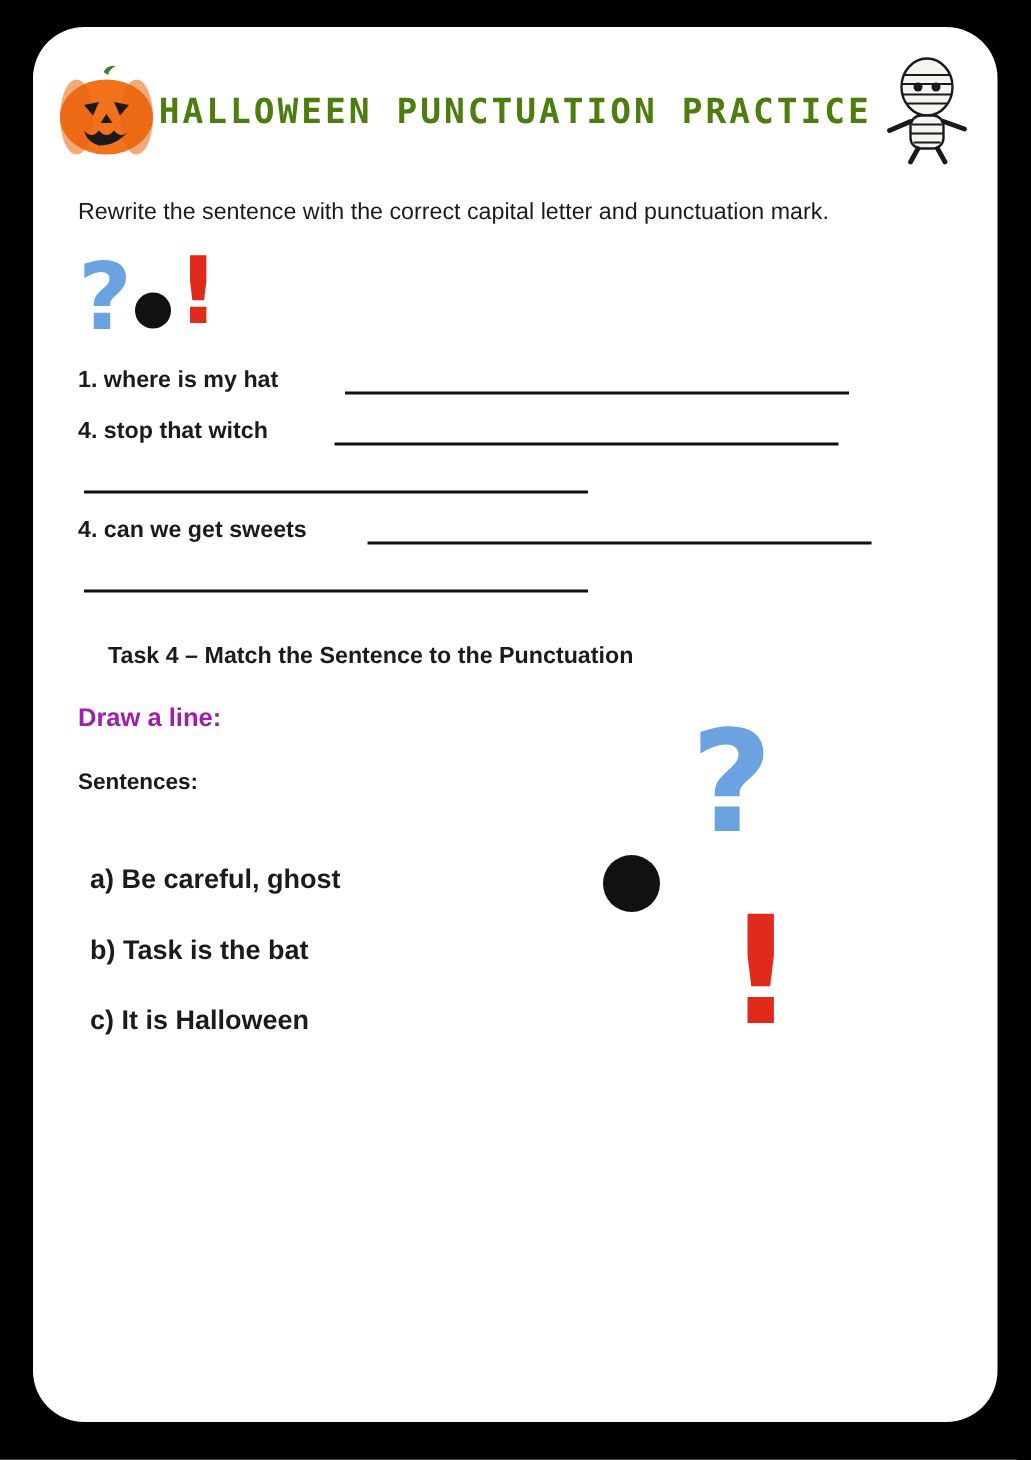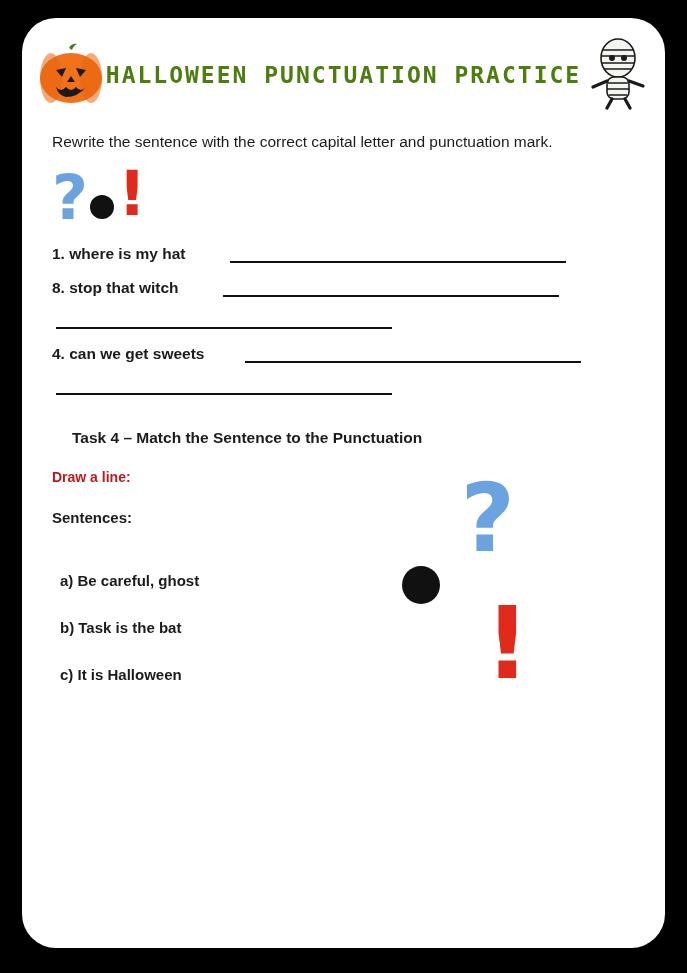--- a/index.html
+++ b/index.html
@@ -121,39 +121,39 @@
   }
   .gap { height: 22px; }
   .task4-heading {
     font-size: 15.5px;
     font-weight: bold;
     color: #1b1b1b;
     margin-top: 34px;
     margin-left: 20px;
   }
   .draw-line {
-    font-size: 14px;
-    font-weight: bold;
-    color: #b91c1c;
+    font-size: 17px;
+    font-weight: bold;
+    color: #a21caf;
     margin-top: 22px;
   }
   .sentences-label {
     font-size: 15px;
     font-weight: bold;
     color: #1b1b1b;
     margin-top: 24px;
   }
   .match-area {
     position: relative;
     margin-top: 18px;
     height: 180px;
   }
   .match-item {
     position: absolute;
-    font-size: 15px;
+    font-size: 18px;
     font-weight: bold;
     color: #1b1b1b;
     left: 8px;
   }
   .m0 { top: 28px; }
   .m1 { top: 75px; }
   .m2 { top: 122px; }
   .big-q {
     position: absolute;
     right: 120px;
@@ -228,21 +228,21 @@
       <div class="dot-small"></div>
       <div class="excl-small">!</div>
     </div>
 
     <div class="sentence-line">
       <span class="txt">1. where is my hat </span>
       <span class="rule" style="width:336px"></span>
     </div>
 
     <div class="sentence-line">
-      <span class="txt">8. stop that witch </span>
+      <span class="txt">4. stop that witch </span>
       <span class="rule" style="width:336px"></span>
     </div>
 
     <div class="sentence-line">
       <span class="rule" style="width:336px"></span>
     </div>
 
     <div class="sentence-line">
       <span class="txt">4. can we get sweets</span>
       <span class="rule" style="width:336px"></span>

